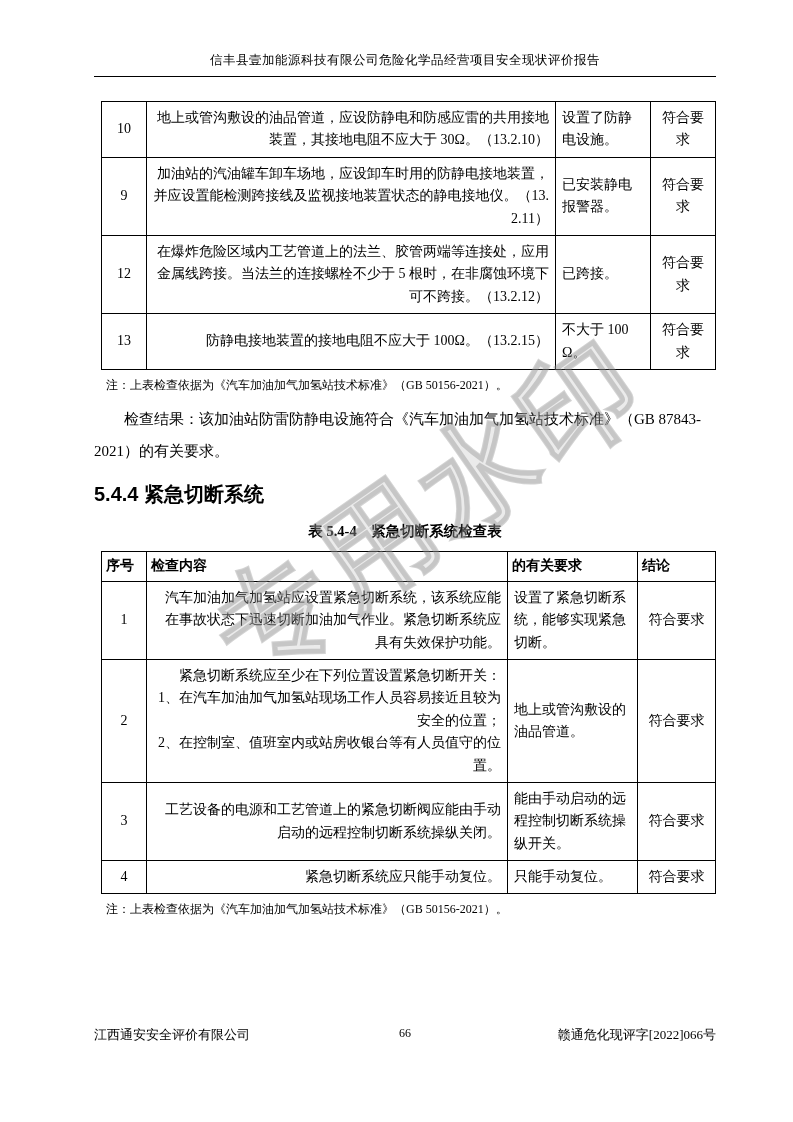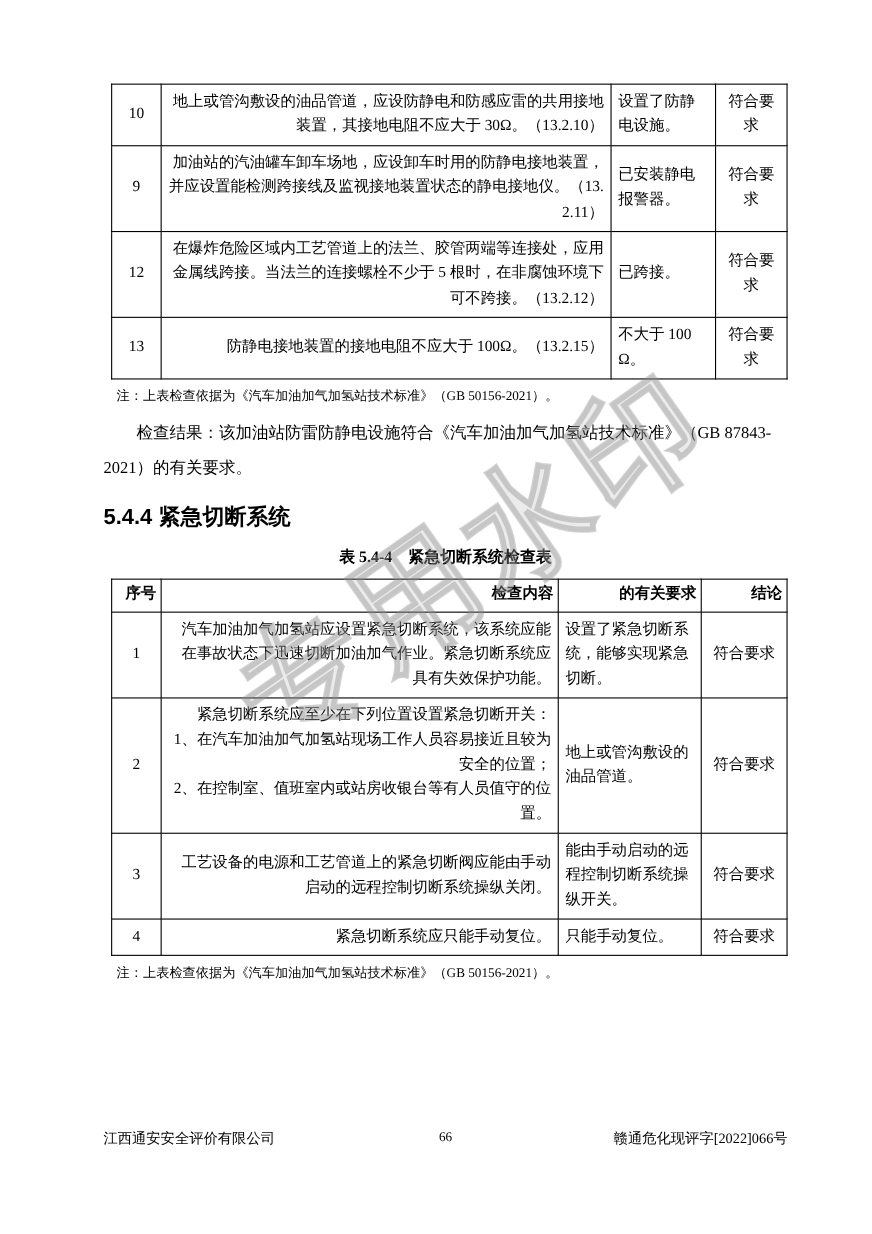--- a/index.html
+++ b/index.html
@@ -30,21 +30,21 @@
   }
   .check-table th, .check-table td {
     border:1px solid #000;
     font-size:14px;
     line-height:1.6;
     padding:5px 6px;
     vertical-align:middle;
     word-break:break-all;
   }
   .check-table th {
-    text-align:right;
+    text-align:left;
     font-weight:bold;
     padding:3px 4px;
   }
   .c-no { text-align:center; }
   .c-content { text-align:right; white-space:pre-line; }
   .c-record { text-align:left; padding:5px 5px; }
   .c-conclusion { text-align:center; padding:5px 2px;margin-left:28px; }
 
   .note {
     font-size:12px;
@@ -103,20 +103,21 @@
 </style>
 </head>
 <body>
 
 <div class="page">
 
   <div class="watermark">专用水印</div>
 
   <div class="content">
 
+    <div class="doc-header">信丰县壹加能源科技有限公司危险化学品经营项目安全现状评价报告</div>
 
     <table class="check-table">
       <colgroup>
           <col style="width:45px">
           <col style="width:409px">
           <col style="width:95px">
           <col style="width:65px">
         </colgroup>
       <tbody>
         <tr>

